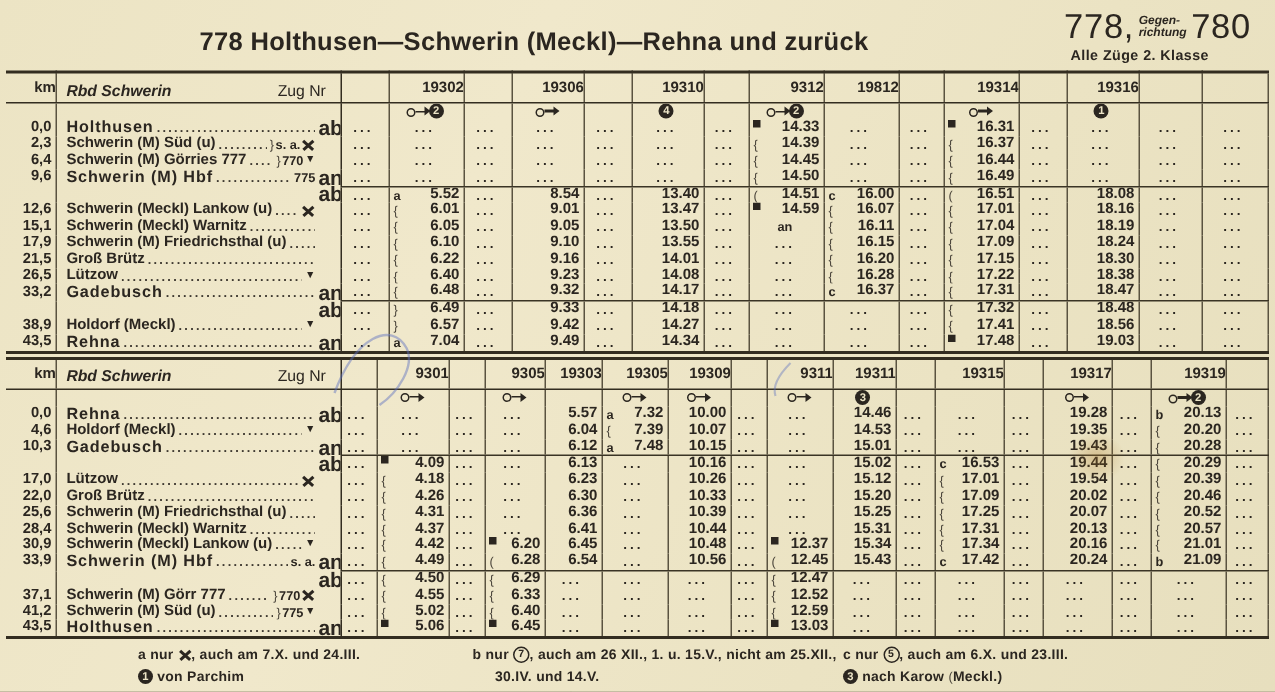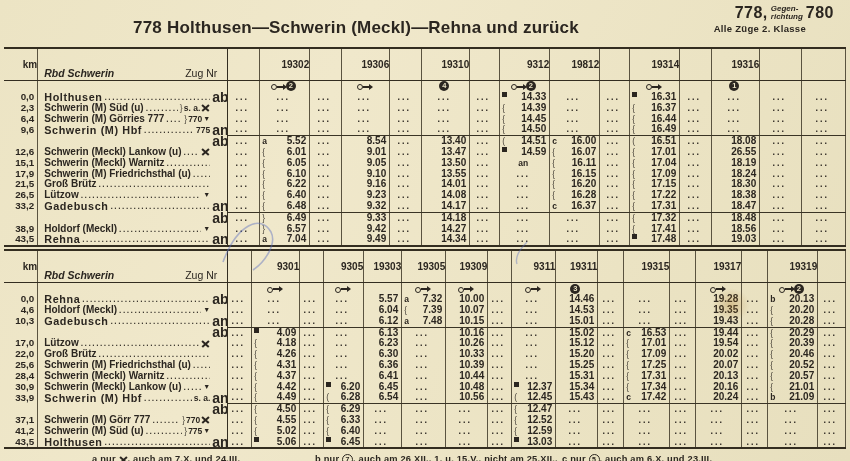--- a/index.html
+++ b/index.html
@@ -6,33 +6,33 @@
   #page{position:relative;width:850px;height:461px;overflow:hidden;
     background:linear-gradient(115deg,#ece4c4 0%,#f0e8cb 35%,#ebe3c3 70%,#e7dfbe 100%);
     font-family:"Liberation Sans",sans-serif;color:#2b2620;}
   
   .hdr{position:relative;height:47px;}
   .title{position:absolute;left:46px;top:18px;width:620px;text-align:center;
     font-size:17px;font-weight:bold;letter-spacing:.2px;white-space:nowrap;}
   .title .uz{font-weight:bold;}
   .corner{position:absolute;right:16px;top:4px;text-align:right;}
   .corner .row1{display:flex;align-items:center;justify-content:flex-end;gap:3px;}
-  .corner .big{font-size:16px;font-weight:bold;letter-spacing:.5px;}
+  .corner .big{font-size:23px;font-weight:normal;letter-spacing:.5px;}
   .corner .gr{font-size:8px;font-style:italic;line-height:8px;text-align:left;font-weight:bold;}
   .corner .sub{font-size:9.5px;font-weight:bold;letter-spacing:.3px;margin-top:1px;padding-right:28px;margin-left:48px;}
   
   table{border-collapse:collapse;table-layout:fixed;margin:0 auto;width:842px;}
   #t1,#t2{border-top:2px solid #332d20;border-bottom:2.5px solid #332d20;}
   #t2{margin-top:2px;}
   th,td{padding:0;white-space:nowrap;overflow:hidden;}
   thead th{border-bottom:1.6px solid #332d20;font-size:10px;font-weight:bold;height:15px;vertical-align:middle;text-align:right;}
   th.d,td.d{border-left:1px solid #5a5340;}
   th.d:last-child,td.d:last-child{border-right:1px solid #5a5340;}
   th.kmh{font-size:10px;}
-  th.sth{border-left:1px solid #5a5340;border-right:1.4px solid #332d20;padding:16px 4px 0 6px;}
+  th.sth{border-left:1px solid #5a5340;border-right:1.4px solid #332d20;padding:4px 4px 0 6px;}
   .sth .in{display:flex;justify-content:space-between;align-items:center;}
   .rbd{font-style:italic;font-weight:bold;font-size:10.5px;}
   .zg{font-weight:normal;font-size:10.5px;padding-right:6px;}
   tbody td{height:10.8px;line-height:10.8px;font-size:10px;font-weight:bold;}
   tr.sym td{height:11px;text-align:center;}
   td.kmc{text-align:right;padding-right:3px;font-size:9.8px;}
   td.stc{border-left:1px solid #5a5340;border-right:1.4px solid #332d20;padding:0 2px 0 6px;}
   .stc .in{display:flex;align-items:center;gap:2px;}
   .nm{font-weight:bold;font-size:10px;flex:none;}
   .nm.b{font-size:10.8px;letter-spacing:.6px;}
@@ -453,21 +453,21 @@
             </span><span class="tm">16.07</span></td>
           <td class="d">
             <span class="dots">...</span>
           </td>
           <td class="d"><span class="pf">
               <span class="br">{</span>
             </span><span class="tm">17.01</span></td>
           <td class="d">
             <span class="dots">...</span>
           </td>
-          <td class="d"><span class="tm">26.55</span></td>
+          <td class="d"><span class="tm">18.16</span></td>
           <td class="d">
             <span class="dots">...</span>
           </td>
           <td class="d">
             <span class="dots">...</span>
           </td>
         </tr>
         <tr>
           <td class="kmc">15,1</td>
           <td class="stc">

